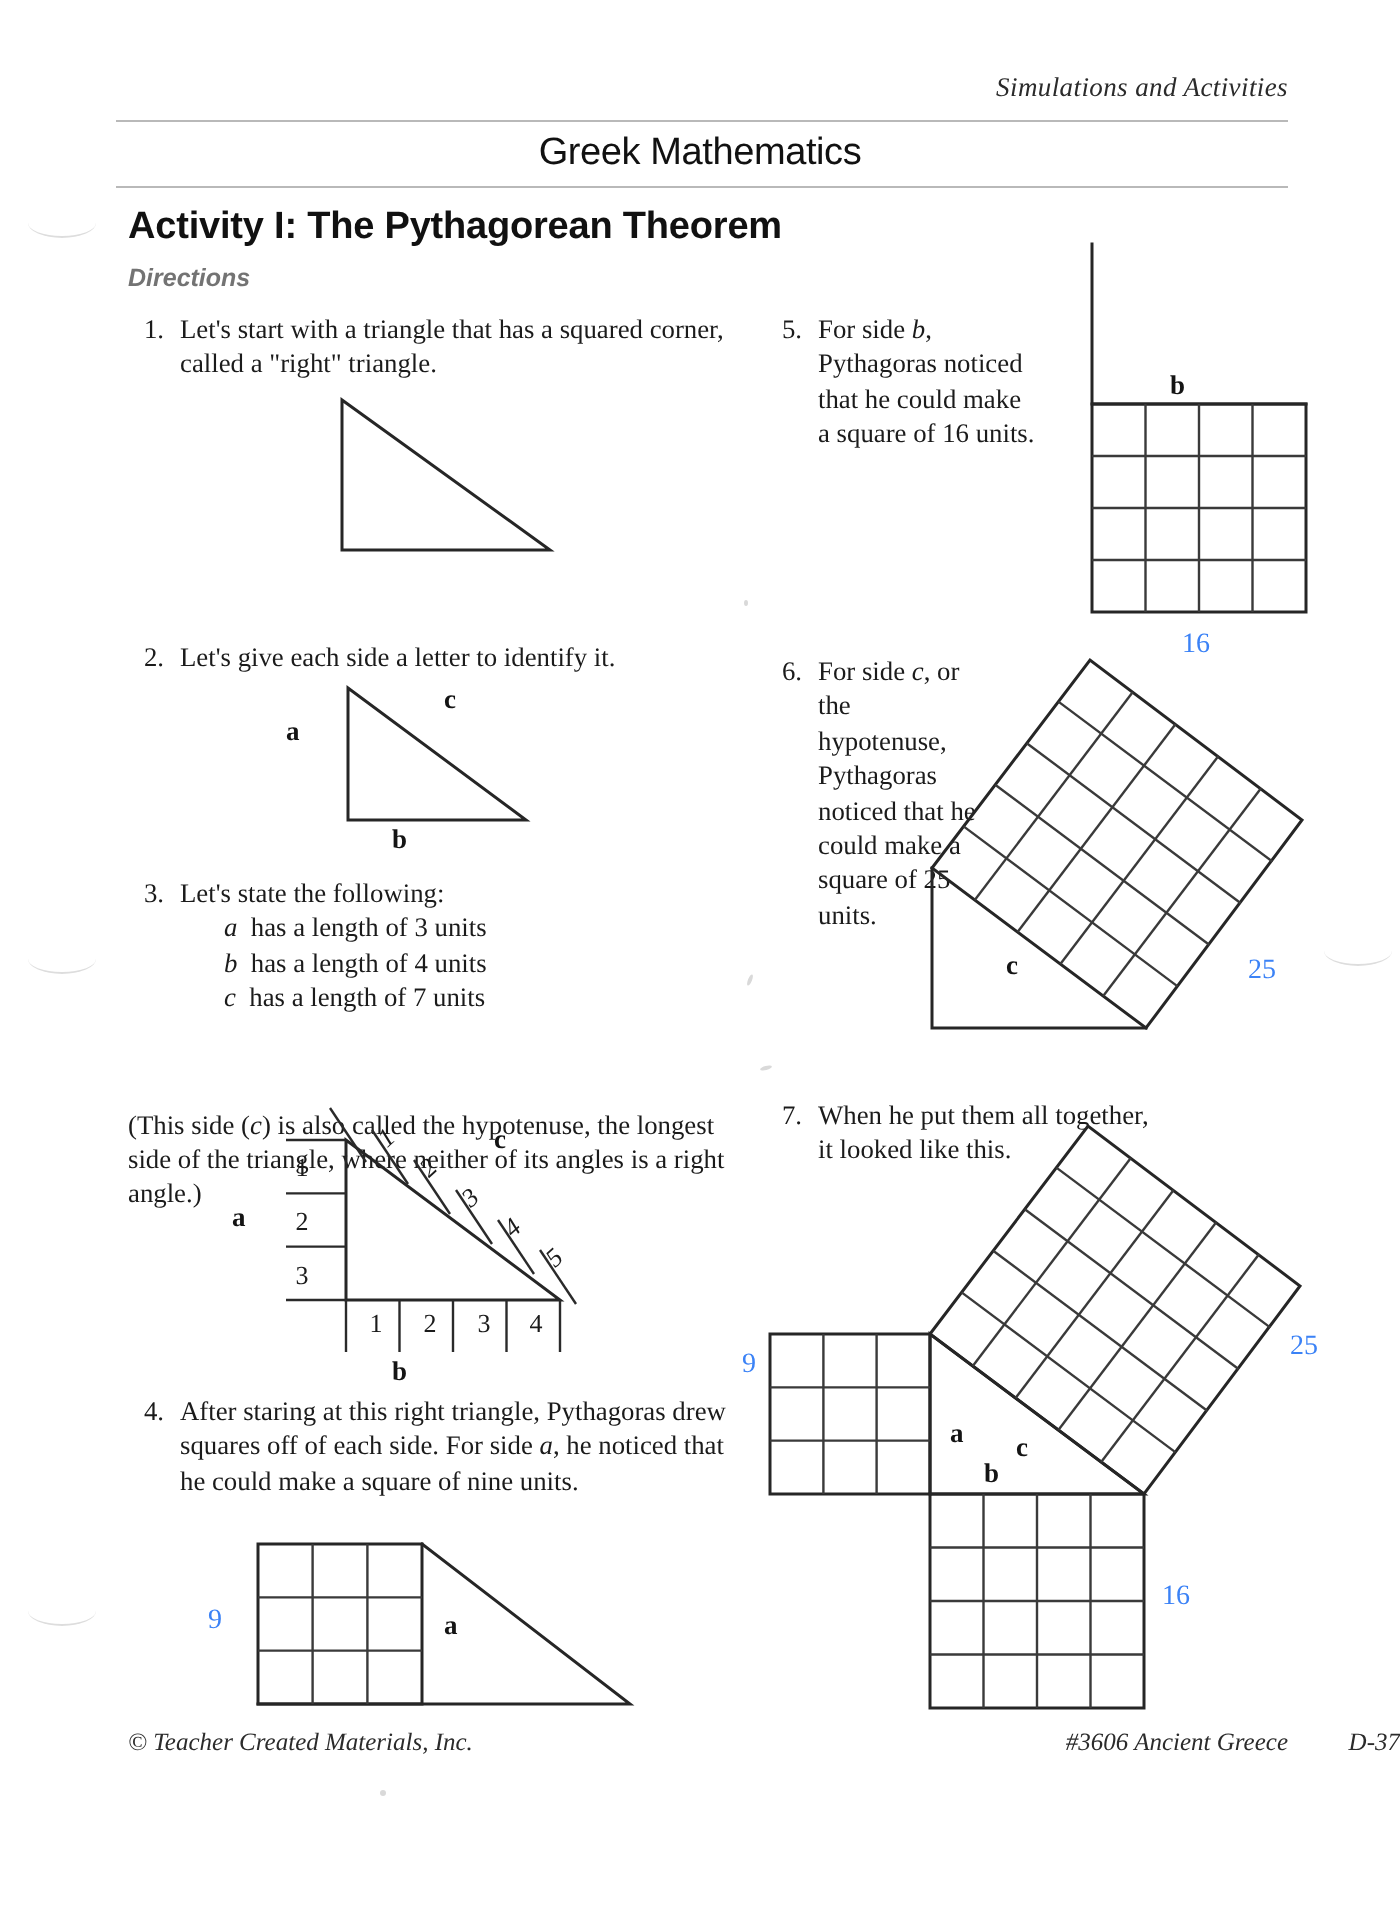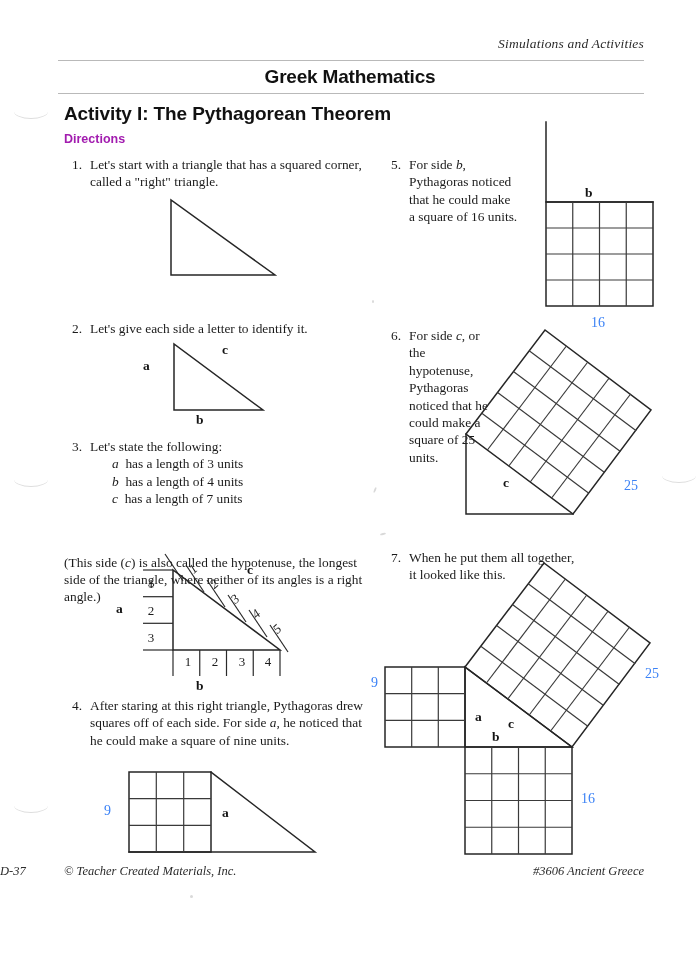--- a/index.html
+++ b/index.html
@@ -36,21 +36,21 @@
     background: #b9b9b9;
   }
   #rule-top  { top: 60px; }
   #rule-bot  { top: 93px; }
   #page-title {
     position: absolute;
     left: 0; right: 0;
     top: 66px;
     text-align: center;
     font-family: "Liberation Sans", sans-serif;
-    font-weight: bold;
+    font-weight: normal;
     font-size: 19px;
     letter-spacing: -0.2px;
     color: #111;
   }
   #activity-title {
     position: absolute;
     left: 64px;
     top: 103px;
     font-family: "Liberation Sans", sans-serif;
     font-weight: bold;
@@ -58,21 +58,22 @@
     letter-spacing: -0.1px;
     color: #111;
   }
   #directions-label {
     position: absolute;
     left: 64px;
     top: 132px;
     font-family: "Liberation Sans", sans-serif;
     font-weight: bold;
     font-size: 12.5px;
-    color: #a21caf;
+    color: #737373;
+    font-style: italic;
   }
 
   
   .item {
     position: absolute;
     font-family: "Liberation Serif", serif;
     font-size: 13.4px;
     line-height: 17.4px;
     color: #1b1b1b;
   }
@@ -144,21 +145,21 @@
   
   .foot {
     position: absolute;
     top: 864px;
     font-family: "Liberation Serif", serif;
     font-style: italic;
     font-size: 12.5px;
     color: #2b2b2b;
   }
   #foot-left   { left: 64px; }
-  #foot-center { left: 0; right: 0; text-align: left; }
+  #foot-center { left: 0; right: 0; text-align: right; }
   #foot-right  { right: 56px; }
 
   
   .artifact {
     position: absolute;
     width: 34px;
     height: 14px;
     border-bottom: 1.4px solid #d8d8d8;
     border-radius: 0 0 50% 50%;
     opacity: .85;

